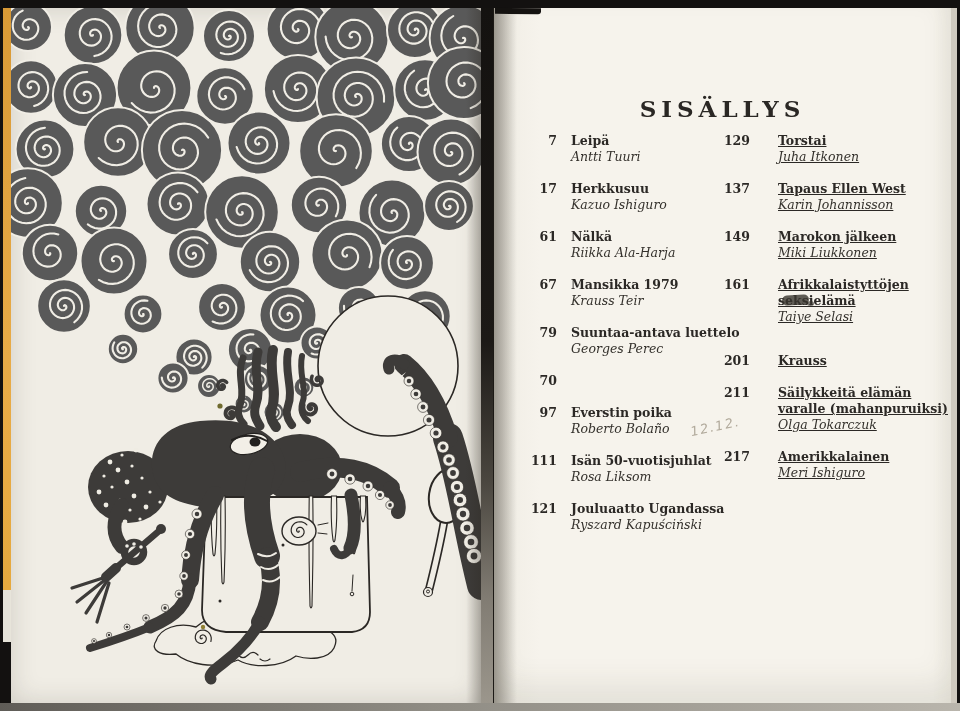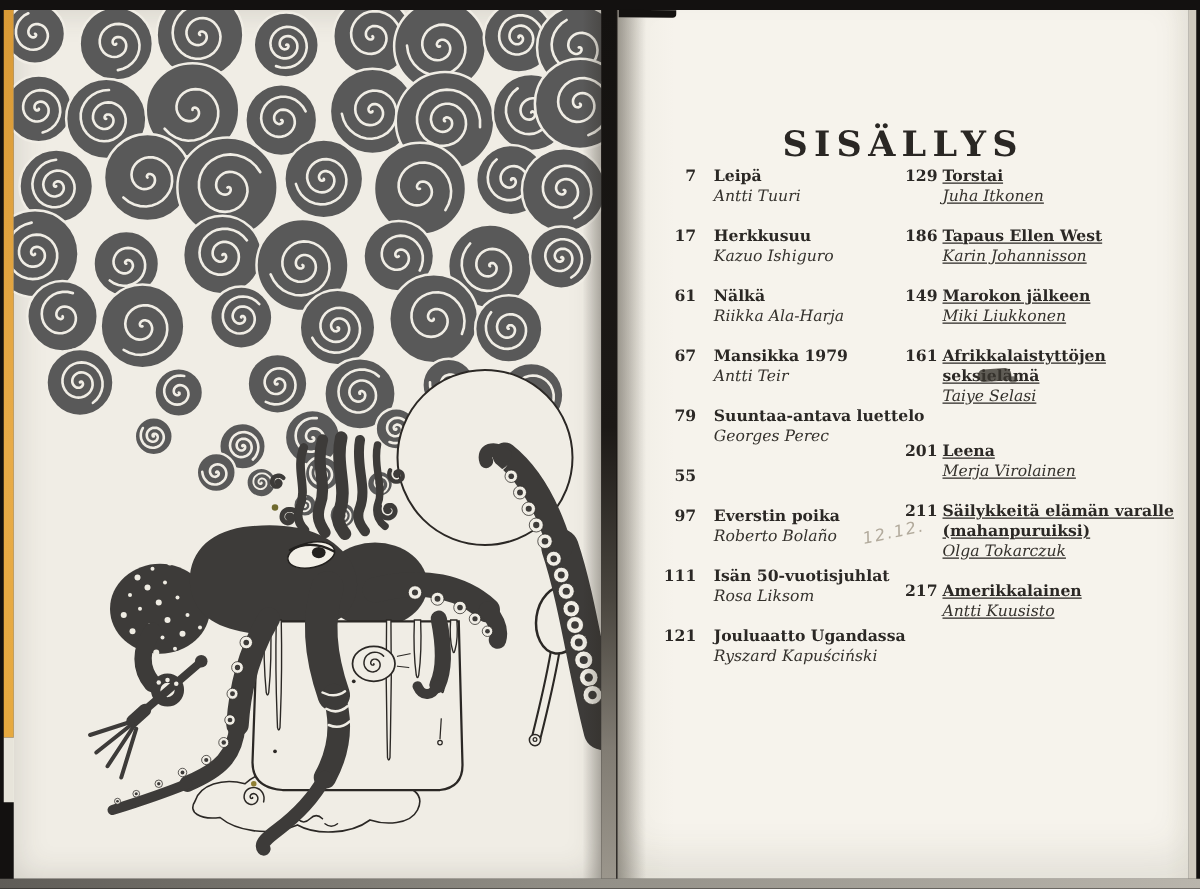--- a/index.html
+++ b/index.html
@@ -31,30 +31,30 @@
   }
   .gutter-core{left:481px;top:8px;width:12px;height:695px;
     background:linear-gradient(180deg,#141210 0%,#1c1916 48%,#4a463f 68%,#817c73 85%,#9b968c 100%);}
   .gutter-soft-right{left:493px;top:8px;width:24px;height:695px;
     background:linear-gradient(90deg,rgba(43,38,30,.40),rgba(43,38,30,0));}
   .gutter-soft-left{left:466px;top:8px;width:15px;height:695px;
     background:linear-gradient(90deg,rgba(43,38,30,0),rgba(43,38,30,.30));}
 
   .page-title{
     position:absolute;left:500px;top:80px;width:445px;
-    text-align:center;font-size:28px;letter-spacing:5px;
+    text-align:center;font-size:23px;letter-spacing:5px;
     color:#2a2724;
   }
   .toc-col{position:absolute;top:133px;font-size:12.5px;color:#2b2825;}
   .col-left{left:521px;width:225px;}
   .col-right{left:712px;width:245px;}
   .entry{display:flex;margin-bottom:16px;}
   .col-right .entry:nth-of-type(4){margin-bottom:28px;}
   .num{flex:none;width:36px;text-align:right;font-weight:bold;line-height:16px;margin-right:14px;}
-  .col-right .num{width:38px;margin-right:4px;}
+  .col-right .num{width:38px;margin-right:28px;}
   .txt{display:block;width:169px;line-height:16px;}
   .col-right .txt{width:195px;text-decoration:underline;}
   .ttl{display:block;font-weight:bold;}
   .auth{display:block;font-style:italic;color:#34312c;}
 
   .handwritten{
     position:absolute;left:690px;top:419px;
     font-family:"DejaVu Sans",sans-serif;font-style:italic;
     font-size:13px;letter-spacing:1.5px;color:#aba394;
     transform:rotate(-12deg);opacity:.9;
@@ -398,34 +398,34 @@
       <span class="txt">
         <span class="ttl">Nälkä</span>
         <span class="auth">Riikka Ala-Harja</span>
       </span>
     </div>
 
     <div class="entry">
       <span class="num">67</span>
       <span class="txt">
         <span class="ttl">Mansikka 1979</span>
-        <span class="auth">Antti Teir</span>
+        <span class="auth">Krauss Teir</span>
       </span>
     </div>
 
     <div class="entry">
       <span class="num">79</span>
       <span class="txt">
         <span class="ttl">Suuntaa-antava luettelo</span>
         <span class="auth">Georges Perec</span>
       </span>
     </div>
 
     <div class="entry">
-      <span class="num">55</span>
+      <span class="num">70</span>
     </div>
 
     <div class="entry">
       <span class="num">97</span>
       <span class="txt">
         <span class="ttl">Everstin poika</span>
         <span class="auth">Roberto Bolaño</span>
       </span>
     </div>
 
@@ -450,21 +450,21 @@
 
     <div class="entry">
       <span class="num">129</span>
       <span class="txt">
         <span class="ttl">Torstai</span>
         <span class="auth">Juha Itkonen</span>
       </span>
     </div>
 
     <div class="entry">
-      <span class="num">186</span>
+      <span class="num">137</span>
       <span class="txt">
         <span class="ttl">Tapaus Ellen West</span>
         <span class="auth">Karin Johannisson</span>
       </span>
     </div>
 
     <div class="entry">
       <span class="num">149</span>
       <span class="txt">
         <span class="ttl">Marokon jälkeen</span>
@@ -476,38 +476,37 @@
       <span class="num">161</span>
       <span class="txt">
         <span class="ttl">Afrikkalaistyttöjen seksielämä</span>
         <span class="auth">Taiye Selasi</span>
       </span>
     </div>
 
     <div class="entry">
       <span class="num">201</span>
       <span class="txt">
-        <span class="ttl">Leena</span>
-        <span class="auth">Merja Virolainen</span>
+        <span class="ttl">Krauss</span>
       </span>
     </div>
 
     <div class="entry">
       <span class="num">211</span>
       <span class="txt">
         <span class="ttl">Säilykkeitä elämän varalle (mahanpuruiksi)</span>
         <span class="auth">Olga Tokarczuk</span>
       </span>
     </div>
 
     <div class="entry">
       <span class="num">217</span>
       <span class="txt">
         <span class="ttl">Amerikkalainen</span>
-        <span class="auth">Antti Kuusisto</span>
+        <span class="auth">Meri Ishiguro</span>
       </span>
     </div>
 
   </div>
 
 <div class="handwritten">12.12.</div>
 <div class="smudge-a"></div>
 <div class="smudge-b"></div>
 
 </body></html>

